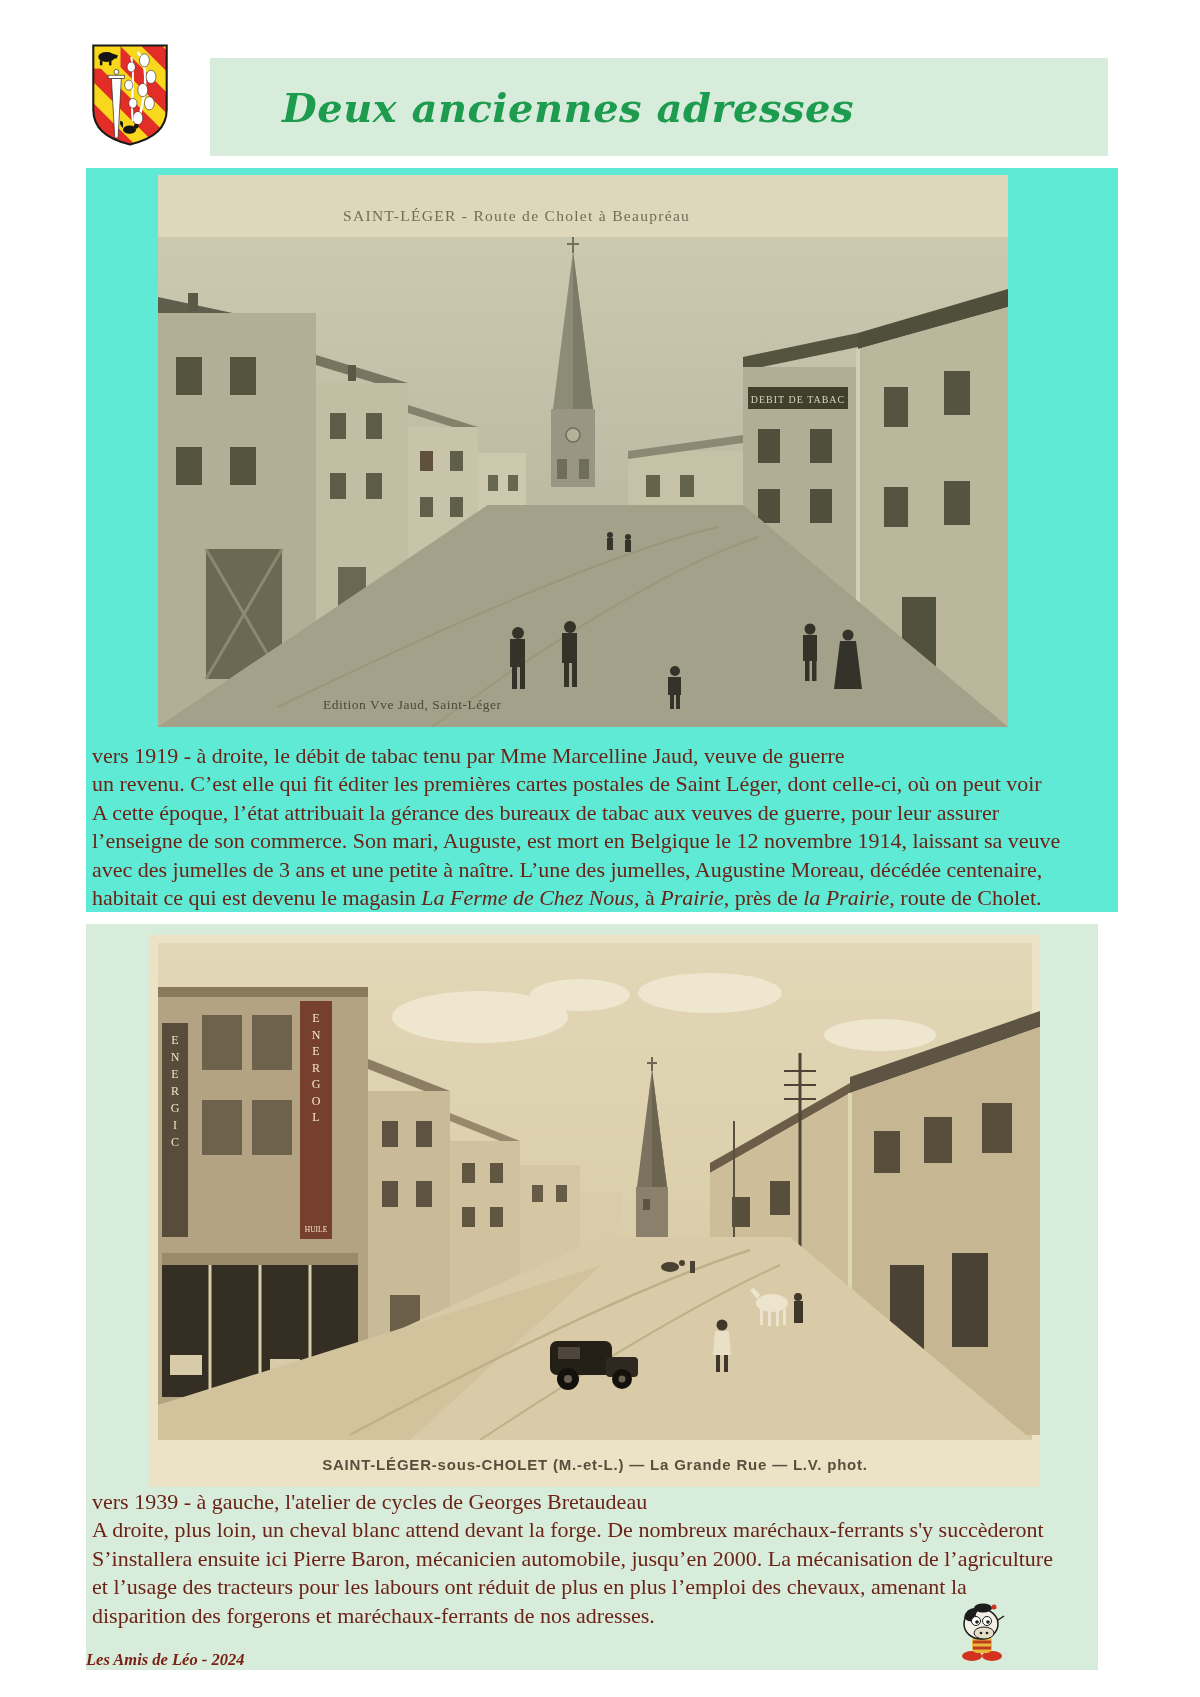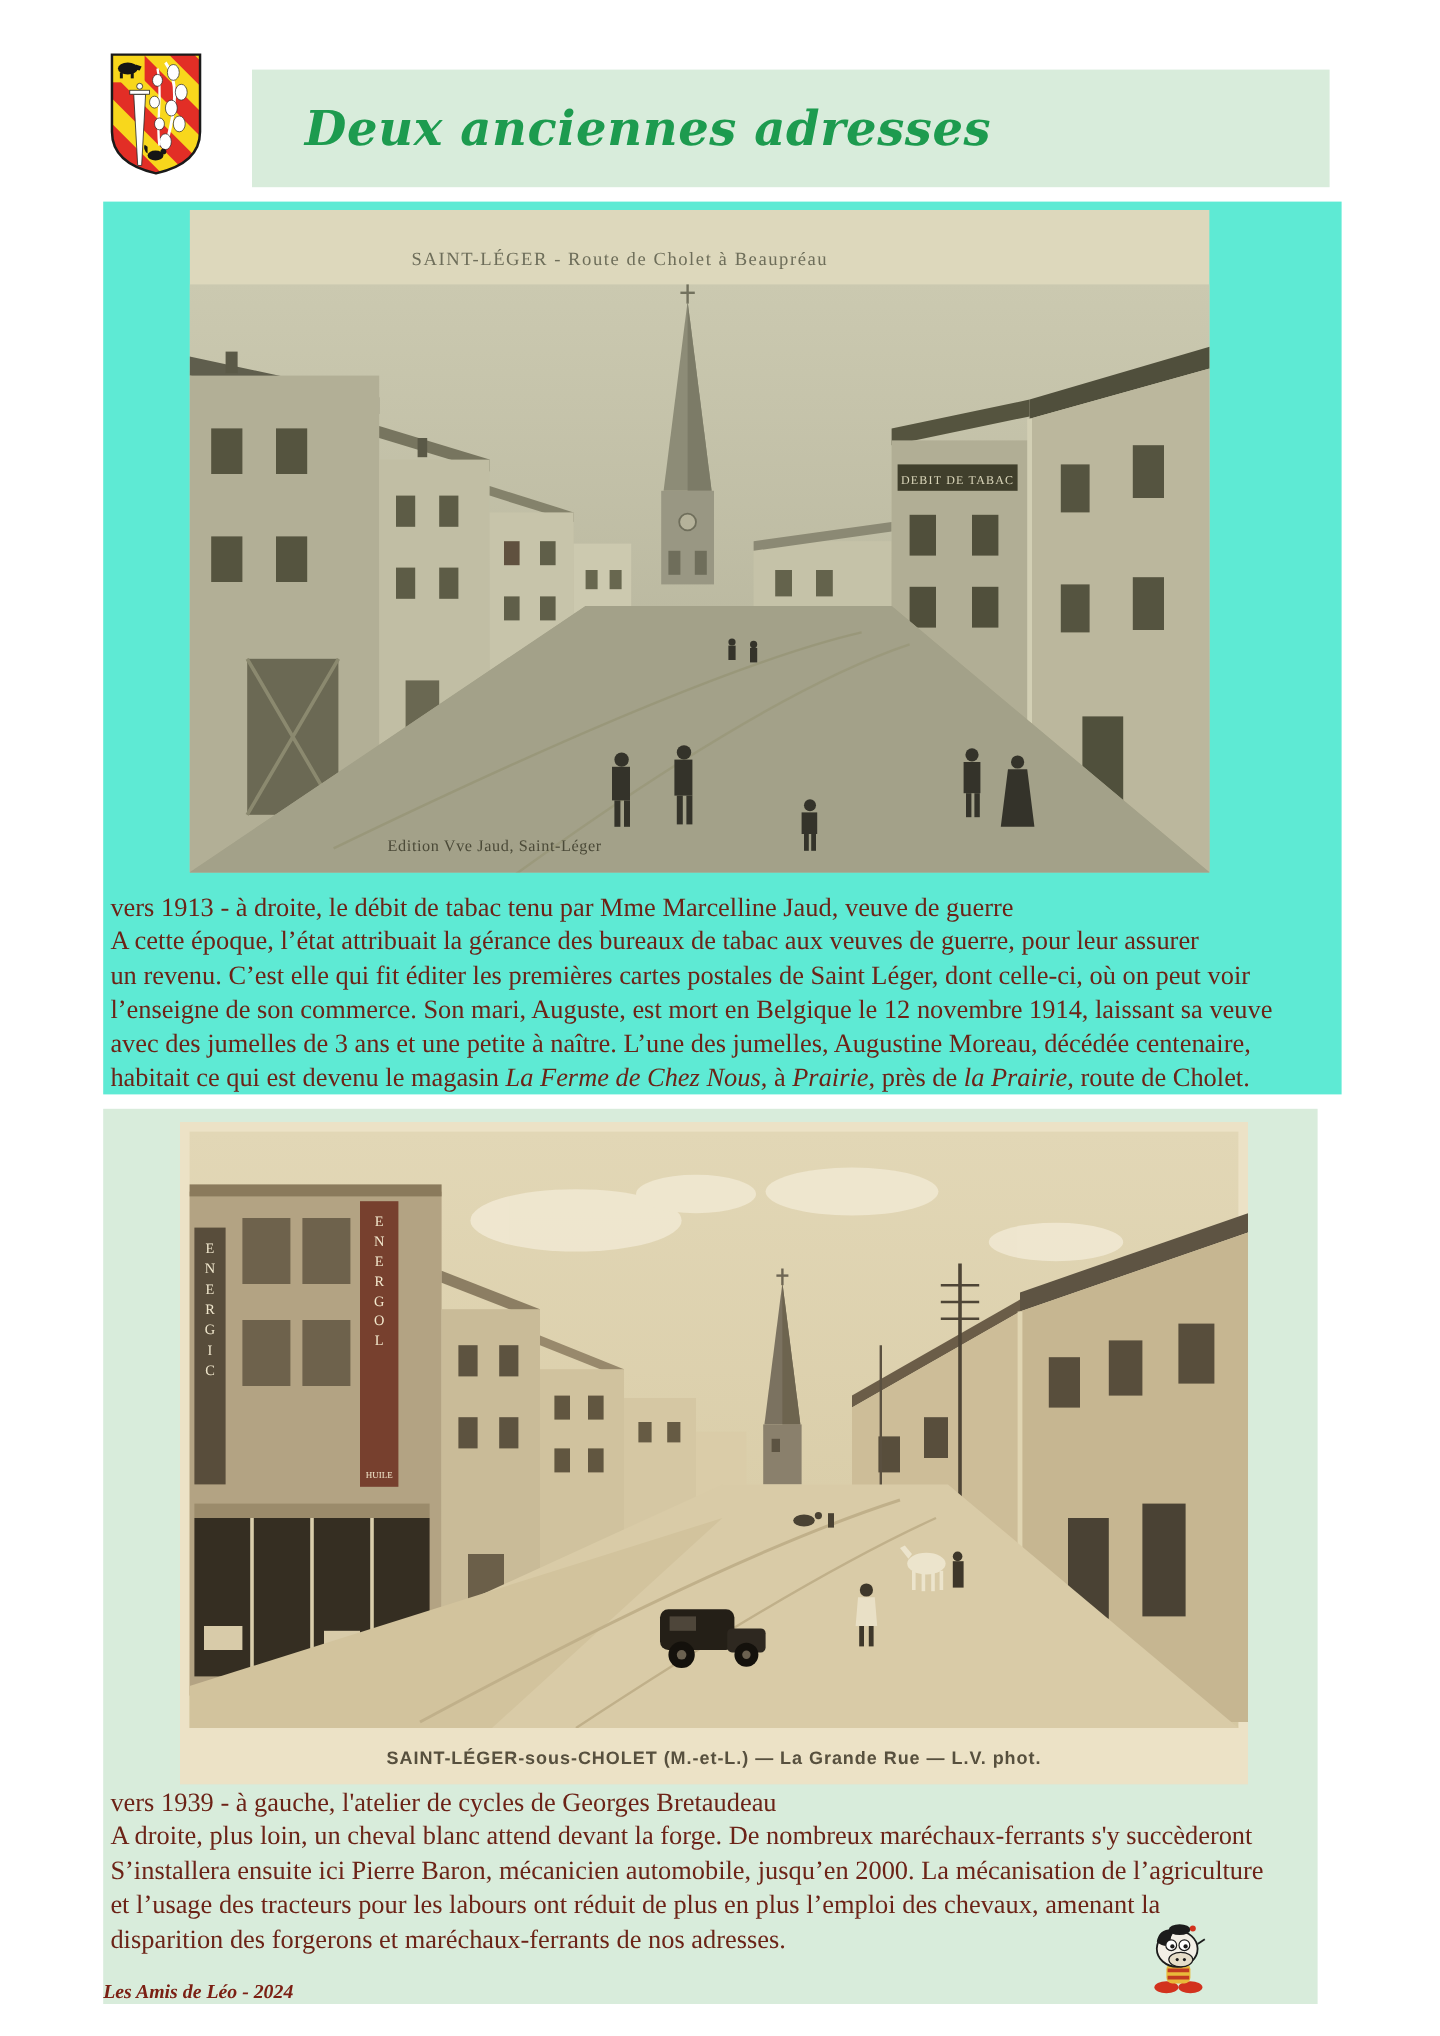--- a/index.html
+++ b/index.html
@@ -1,21 +1,21 @@
 <!DOCTYPE html>
 <html><head>
 <meta charset="utf-8">
 <style>
   html,body{margin:0;padding:0;background:#ffffff;}
   .page{position:relative;width:1200px;height:1697px;background:#ffffff;
         font-family:"Liberation Serif",serif;overflow:hidden;}
   .crest{position:absolute;left:90px;top:34px;}
   .banner{position:absolute;left:210px;top:58px;width:898px;height:98px;
           background:#d8ecdb;display:flex;align-items:center;}
-  .title{margin:0;padding-left:44px;font-family:"DejaVu Serif","Liberation Serif",serif;
+  .title{margin:0;padding-left:72px;font-family:"DejaVu Serif","Liberation Serif",serif;
          font-style:italic;font-weight:bold;font-size:40px;color:#1d9b4f;letter-spacing:.5px;}
   .panel{position:absolute;}
   .panel-yellow{left:86px;top:168px;width:1032px;height:744px;background:#5eead4;}
   .panel-green{left:86px;top:924px;width:1012px;height:746px;background:#d8ecdb;}
   .photo{position:absolute;display:block;}
   .photo1{left:72px;top:7px;}
   .photo2{left:64px;top:11px;}
   .story{position:absolute;left:6px;font-size:22px;line-height:28.4px;color:#6c2317;}
   .story1{top:574px;width:1024px;}
   .story2{top:564px;width:1008px;}
@@ -193,23 +193,23 @@
             <rect x="467" y="303" width="6" height="12"></rect>
           <circle cx="452" cy="298" r="3"></circle>
             <rect x="449" y="301" width="6" height="12"></rect>
         </g>
 
         <text x="165" y="472" font-size="13.5" letter-spacing=".5" fill="#4b4a38">Edition Vve Jaud, Saint-Léger</text>
       </g>
     </svg>
 
     <div class="story story1">
-      <div class="ln">vers 1913 - à droite, le débit de tabac tenu par Mme Marcelline Jaud, veuve de guerre</div>
+      <div class="ln">vers 1919 - à droite, le débit de tabac tenu par Mme Marcelline Jaud, veuve de guerre</div>
+      <div class="ln">un revenu. C’est elle qui fit éditer les premières cartes postales de Saint Léger, dont celle-ci, où on peut voir</div>
       <div class="ln">A cette époque, l’état attribuait la gérance des bureaux de tabac aux veuves de guerre, pour leur assurer</div>
-      <div class="ln">un revenu. C’est elle qui fit éditer les premières cartes postales de Saint Léger, dont celle-ci, où on peut voir</div>
       <div class="ln">l’enseigne de son commerce. Son mari, Auguste, est mort en Belgique le 12 novembre 1914, laissant sa veuve</div>
       <div class="ln">avec des jumelles de 3 ans et une petite à naître. L’une des jumelles, Augustine Moreau, décédée centenaire,</div>
       <div class="ln"><span>habitait ce qui est devenu le magasin </span><i>La Ferme de Chez Nous</i><span>, à </span><i>Prairie</i><span>, près de </span><i>la Prairie</i><span>, route de Cholet.</span></div>
     </div>
   </section>
 
   <section class="panel panel-green">
 
     <svg class="photo photo2" width="890" height="552" viewBox="0 0 890 552">
       <defs>

